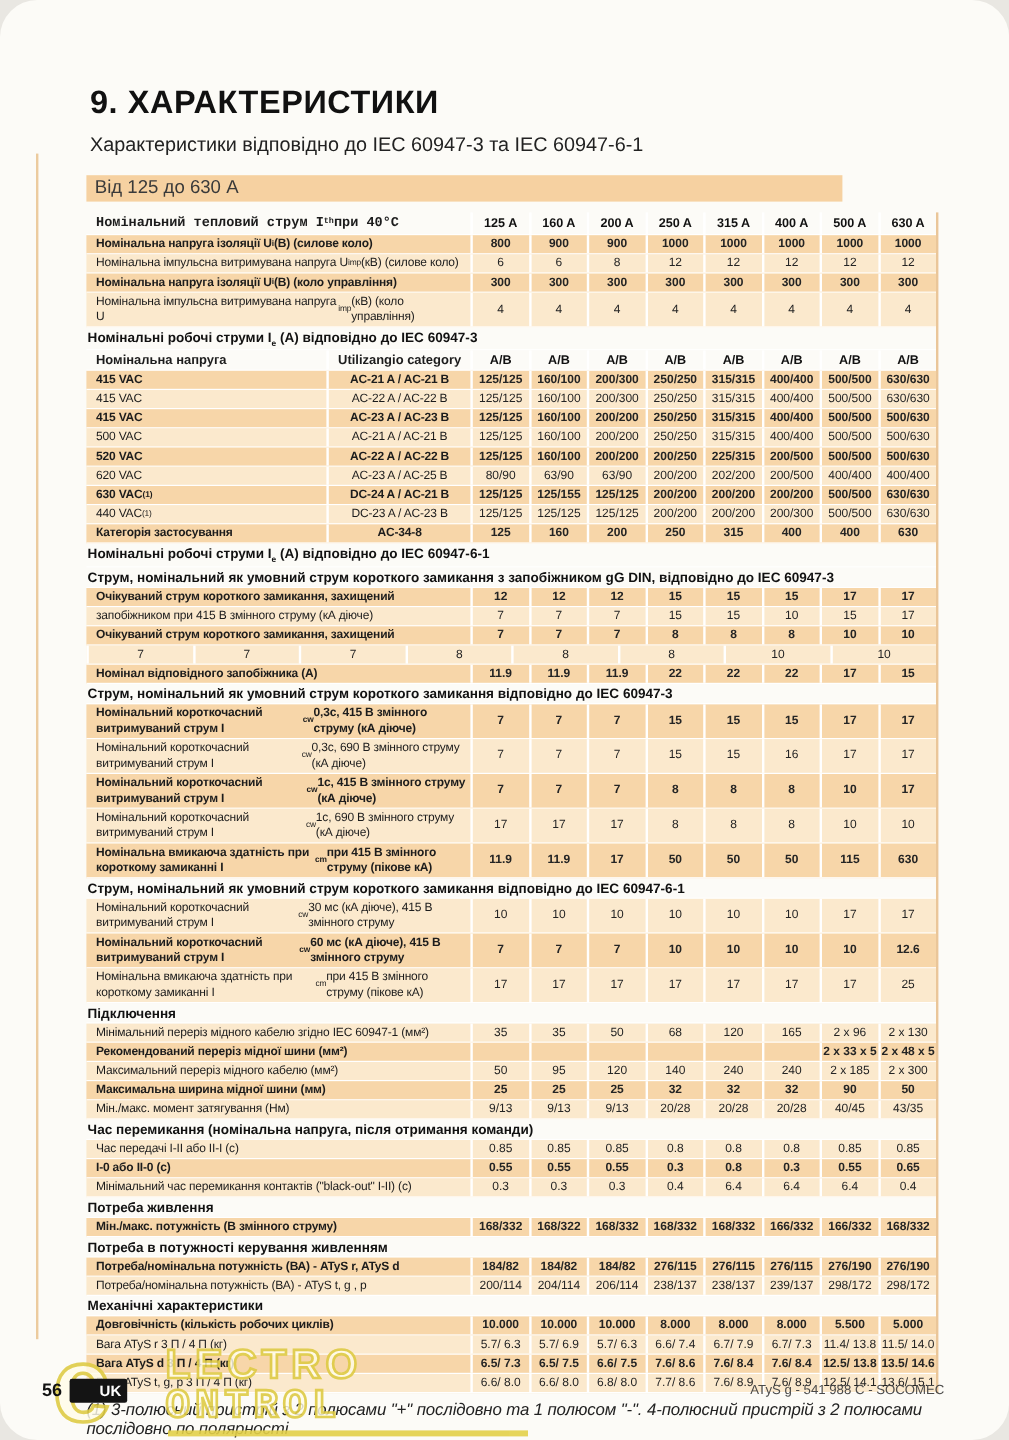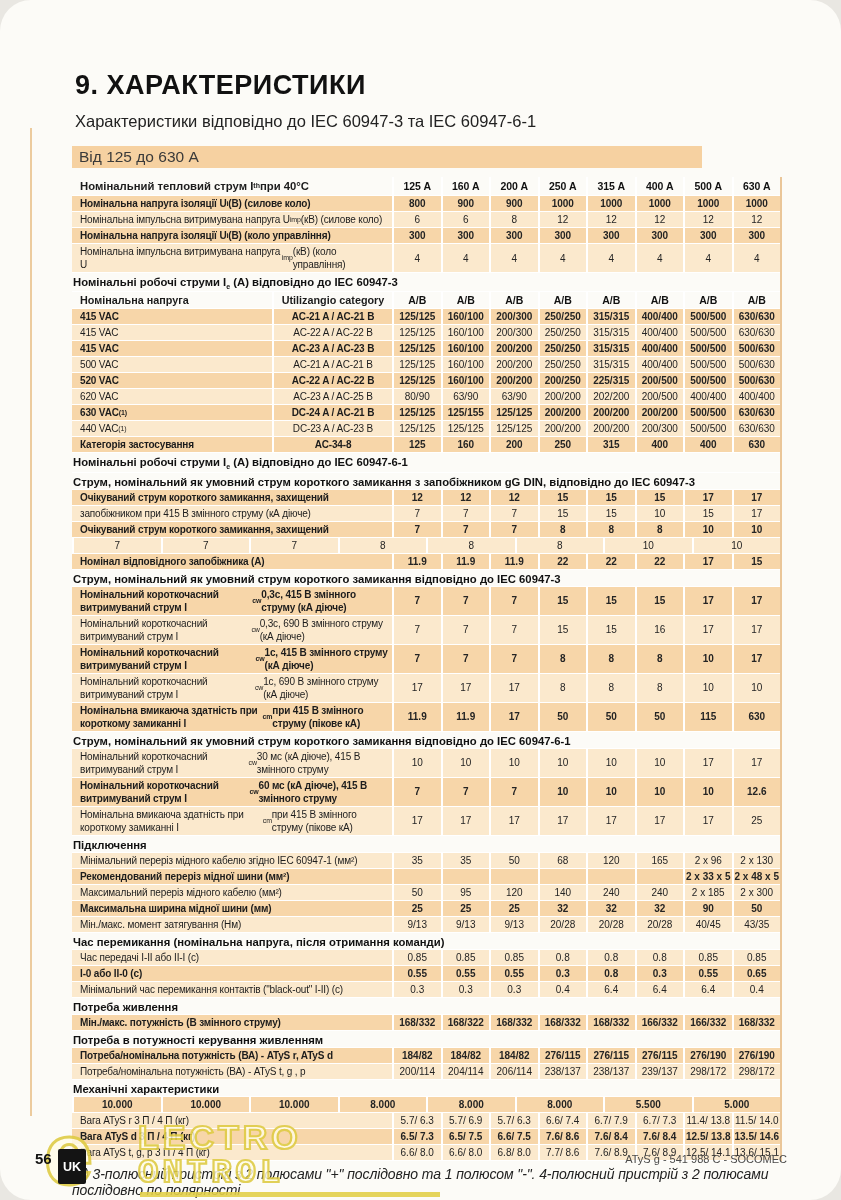--- a/index.html
+++ b/index.html
@@ -23,21 +23,21 @@
   .trow.l{background:#fbe9cd;}
   .title-row{
     background:#fcfbf7;font-weight:bold;font-size:11.3px;color:#111;
     padding:3px 0 1px 1px;min-height:12px;display:block;
   }
   .lbl{
     width:320px;box-sizing:border-box;padding:1px 4px 1px 8px;
     font-size:10px;letter-spacing:-.15px;line-height:1.3;color:#1c1c1c;
     display:flex;align-items:center;
   }
-  .colheader .lbl,.cat-head .lbl{font-weight:bold;font-size:11.3px;letter-spacing:0;}
+  .colheader .lbl,.cat-head .lbl{font-weight:bold;font-size:11.3px;letter-spacing:0;font-family:Liberation Mono, monospace;}
   .colheader{background:#fcfbf7;min-height:18px;}
   .cat-head{background:#fcfbf7;min-height:16px;}
   .cell{
     flex:1 1 0;border-left:2px solid #fff;display:flex;align-items:center;justify-content:center;
     font-size:10px;color:#242424;text-align:center;padding:1px 0;
   }
   .cell.head{font-weight:bold;font-size:10.5px;color:#111;}
   .name-cell{
     width:200px;box-sizing:border-box;padding:1px 4px 1px 8px;font-size:10px;letter-spacing:-.15px;
     display:flex;align-items:center;color:#1c1c1c;
@@ -46,22 +46,22 @@
     width:120px;box-sizing:border-box;border-left:2px solid #fff;font-size:10px;letter-spacing:-.15px;
     display:flex;align-items:center;justify-content:center;text-align:center;color:#1c1c1c;
   }
   .cat-head .name-cell,.cat-head .cat-cell{font-weight:bold;font-size:10.8px;letter-spacing:0;}
   sub{font-size:7px;}
   sup{font-size:7px;}
   .footnote{margin-top:5px;font-size:14px;color:#222;letter-spacing:-.1px;font-style:italic;}
   
   .page-number{position:absolute;left:35px;top:1150px;font-size:15px;font-weight:bold;color:#111;}
   .lang-badge{
-    position:absolute;left:58px;top:1149px;width:28px;height:35px;background:#141414;color:#fff;
-    font-size:12.5px;font-weight:bold;display:flex;align-items:center;justify-content:center;border-radius:2px;
+    position:absolute;left:58px;top:1149px;width:28px;height:20px;background:#141414;color:#fff;
+    font-size:12.5px;font-weight:bold;display:flex;align-items:center;justify-content:center;border-radius:2px;padding-left:20px;
   }
   .footer-right{position:absolute;right:54px;top:1153px;font-size:11px;color:#4a4a4a;}
   
   .logo{position:absolute;left:44px;top:1112px;opacity:.9;pointer-events:none;}
   .logo-e{
     position:absolute;left:0;top:2px;font-size:88px;line-height:80px;font-weight:bold;
     color:rgba(255,252,232,.92);-webkit-text-stroke:3px #decb45;text-stroke:3px #decb45;
   }
   .logo-line{
     position:absolute;font-size:34px;font-weight:800;letter-spacing:4px;
@@ -526,20 +526,21 @@
           <div class="cell">204/114</div>
           <div class="cell">206/114</div>
           <div class="cell">238/137</div>
           <div class="cell">238/137</div>
           <div class="cell">239/137</div>
           <div class="cell">298/172</div>
           <div class="cell">298/172</div>
         </div>
         <div class="trow title-row">Механічні характеристики</div>
         <div class="trow d">
+          <div class="lbl">Довговічність (кількість робочих циклів)</div>
           <div class="cell">10.000</div>
           <div class="cell">10.000</div>
           <div class="cell">10.000</div>
           <div class="cell">8.000</div>
           <div class="cell">8.000</div>
           <div class="cell">8.000</div>
           <div class="cell">5.500</div>
           <div class="cell">5.000</div>
         </div>
         <div class="trow l">

